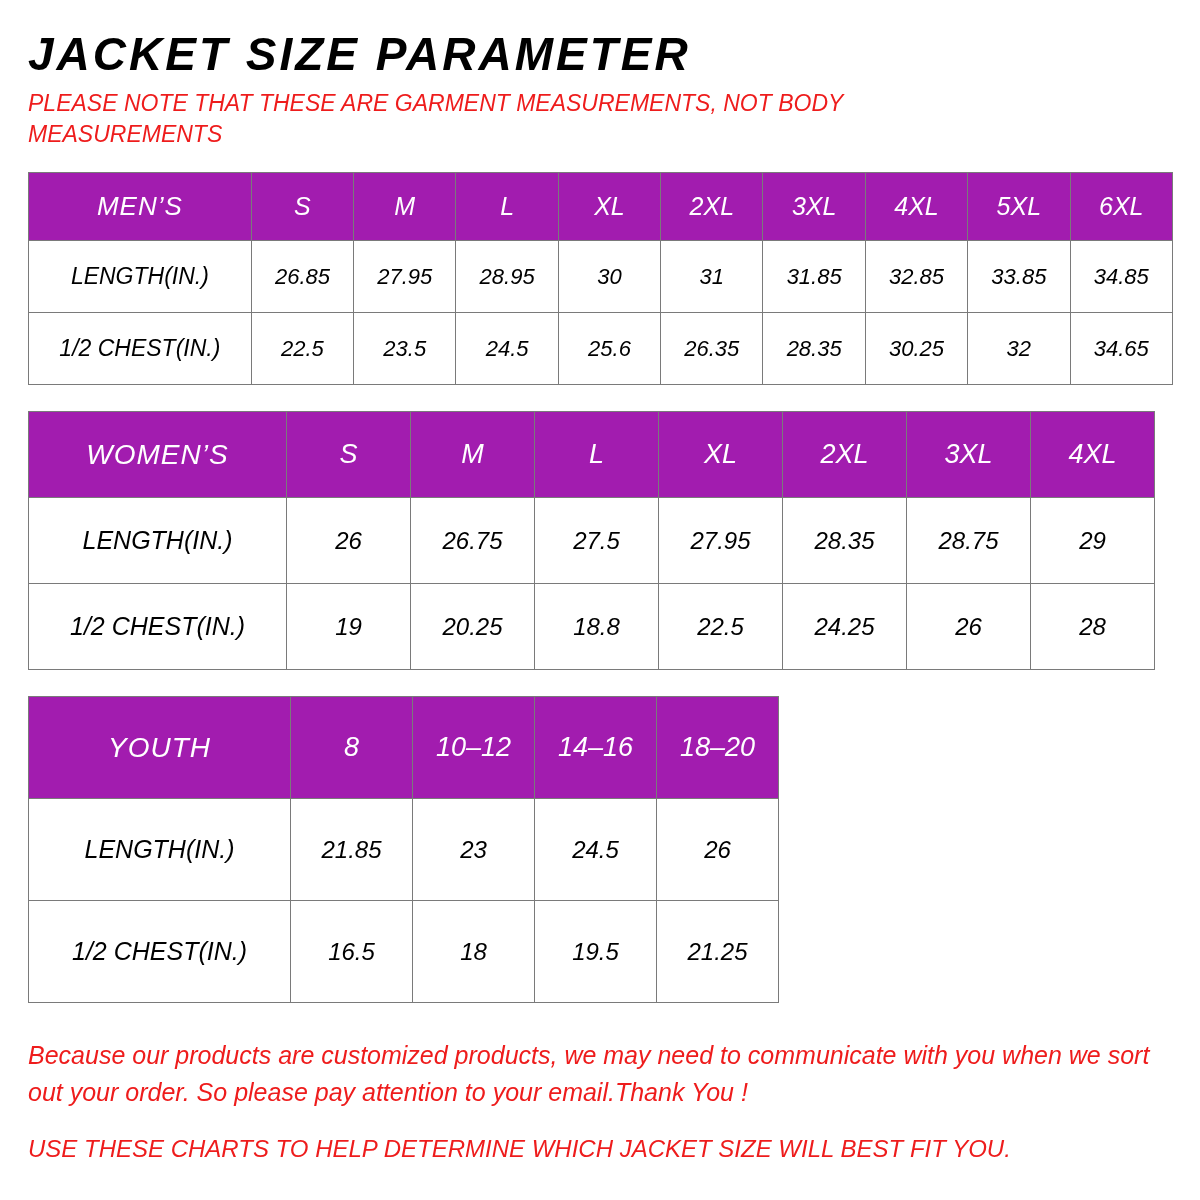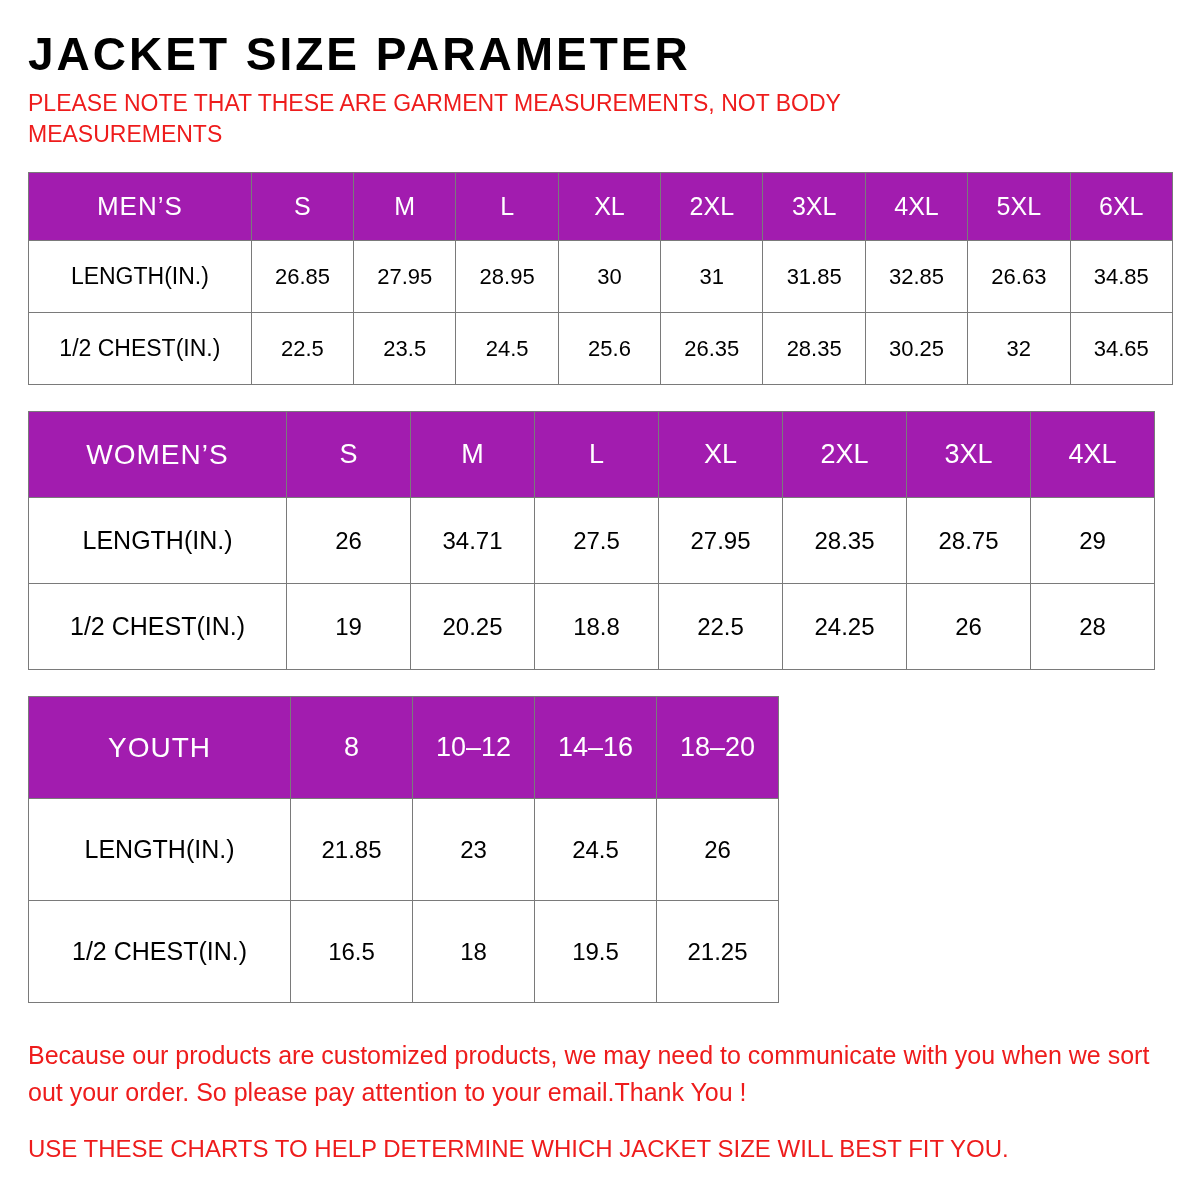--- a/index.html
+++ b/index.html
@@ -13,20 +13,21 @@
     font-family: "Liberation Sans", sans-serif;
     color: #000000;
     overflow: hidden;
   }
   .page {
     position: relative;
     width: 1200px;
     height: 1200px;
     box-sizing: border-box;
     padding: 30px 28px 0 28px;
+    font-style: italic;
   }
   .title {
     font-size: 46px;
     font-weight: bold;
     letter-spacing: 3px;
     line-height: 1.05;
     margin: 0 0 10px 0;
     color: #000;
   }
   .note-red {
@@ -140,21 +141,21 @@
       </tr>
       <tr>
         <td class="rowlabel">LENGTH(IN.)</td>
         <td>26.85</td>
         <td>27.95</td>
         <td>28.95</td>
         <td>30</td>
         <td>31</td>
         <td>31.85</td>
         <td>32.85</td>
-        <td>26.63</td>
+        <td>33.85</td>
         <td>34.85</td>
       </tr>
       <tr>
         <td class="rowlabel">1/2 CHEST(IN.)</td>
         <td>22.5</td>
         <td>23.5</td>
         <td>24.5</td>
         <td>25.6</td>
         <td>26.35</td>
         <td>28.35</td>
@@ -183,21 +184,21 @@
         <td>M</td>
         <td>L</td>
         <td>XL</td>
         <td>2XL</td>
         <td>3XL</td>
         <td>4XL</td>
       </tr>
       <tr>
         <td class="rowlabel">LENGTH(IN.)</td>
         <td>26</td>
-        <td>34.71</td>
+        <td>26.75</td>
         <td>27.5</td>
         <td>27.95</td>
         <td>28.35</td>
         <td>28.75</td>
         <td>29</td>
       </tr>
       <tr>
         <td class="rowlabel">1/2 CHEST(IN.)</td>
         <td>19</td>
         <td>20.25</td>

